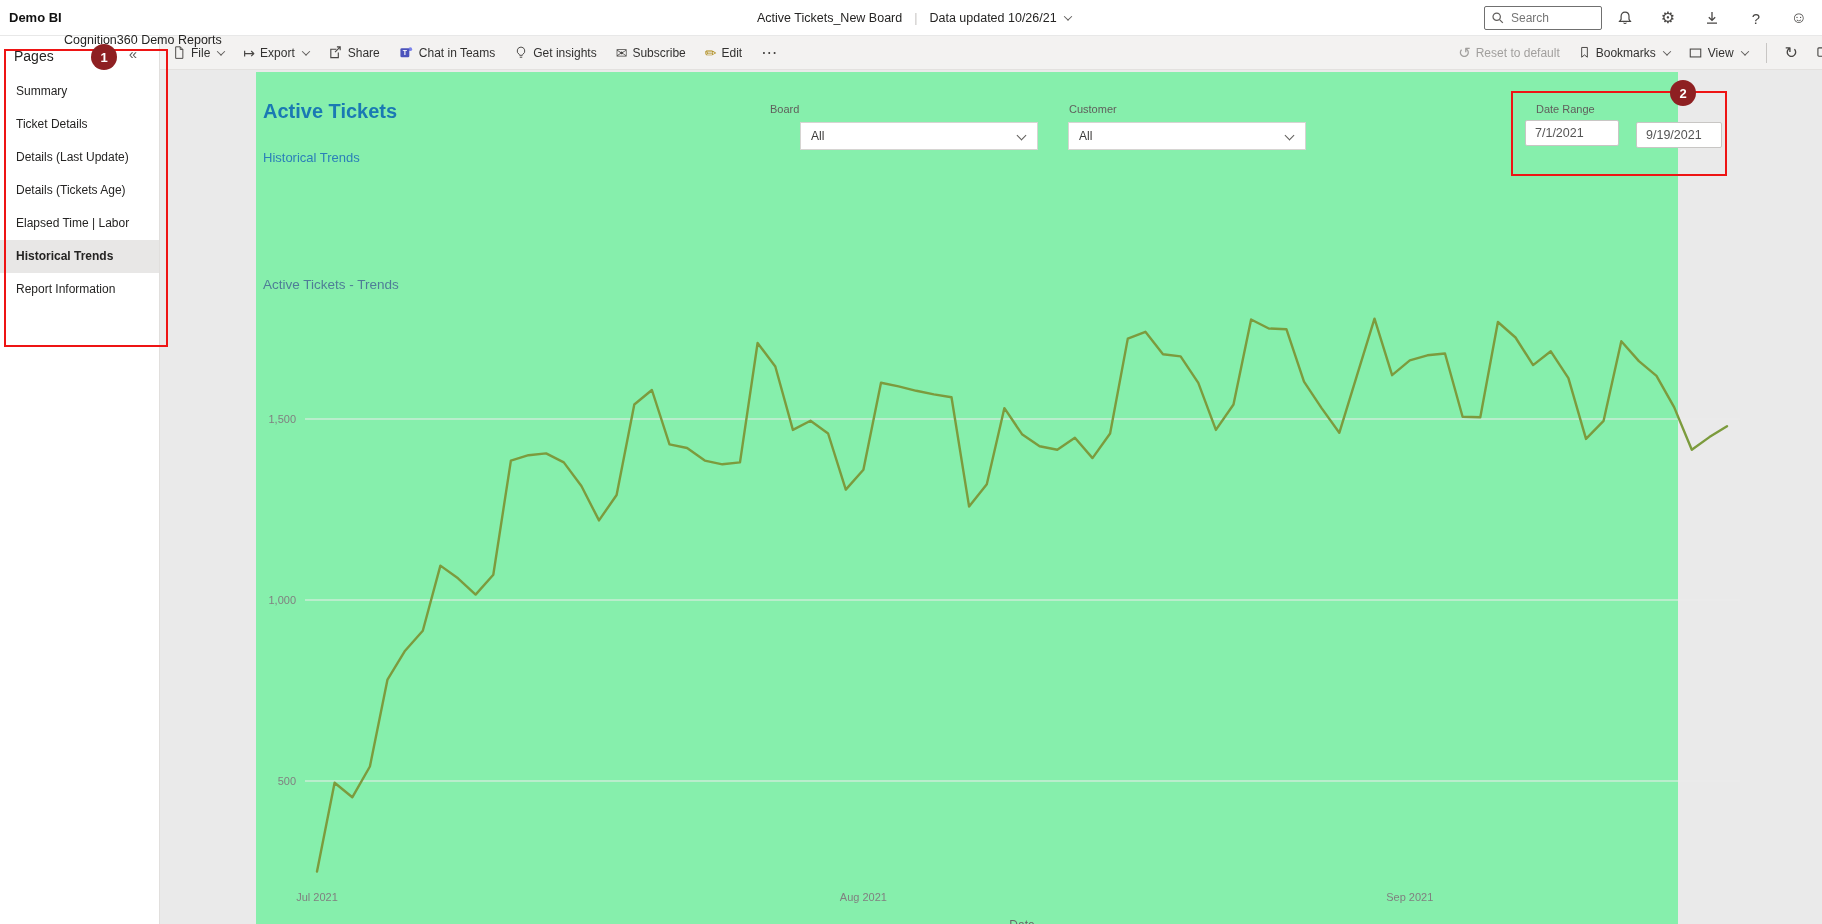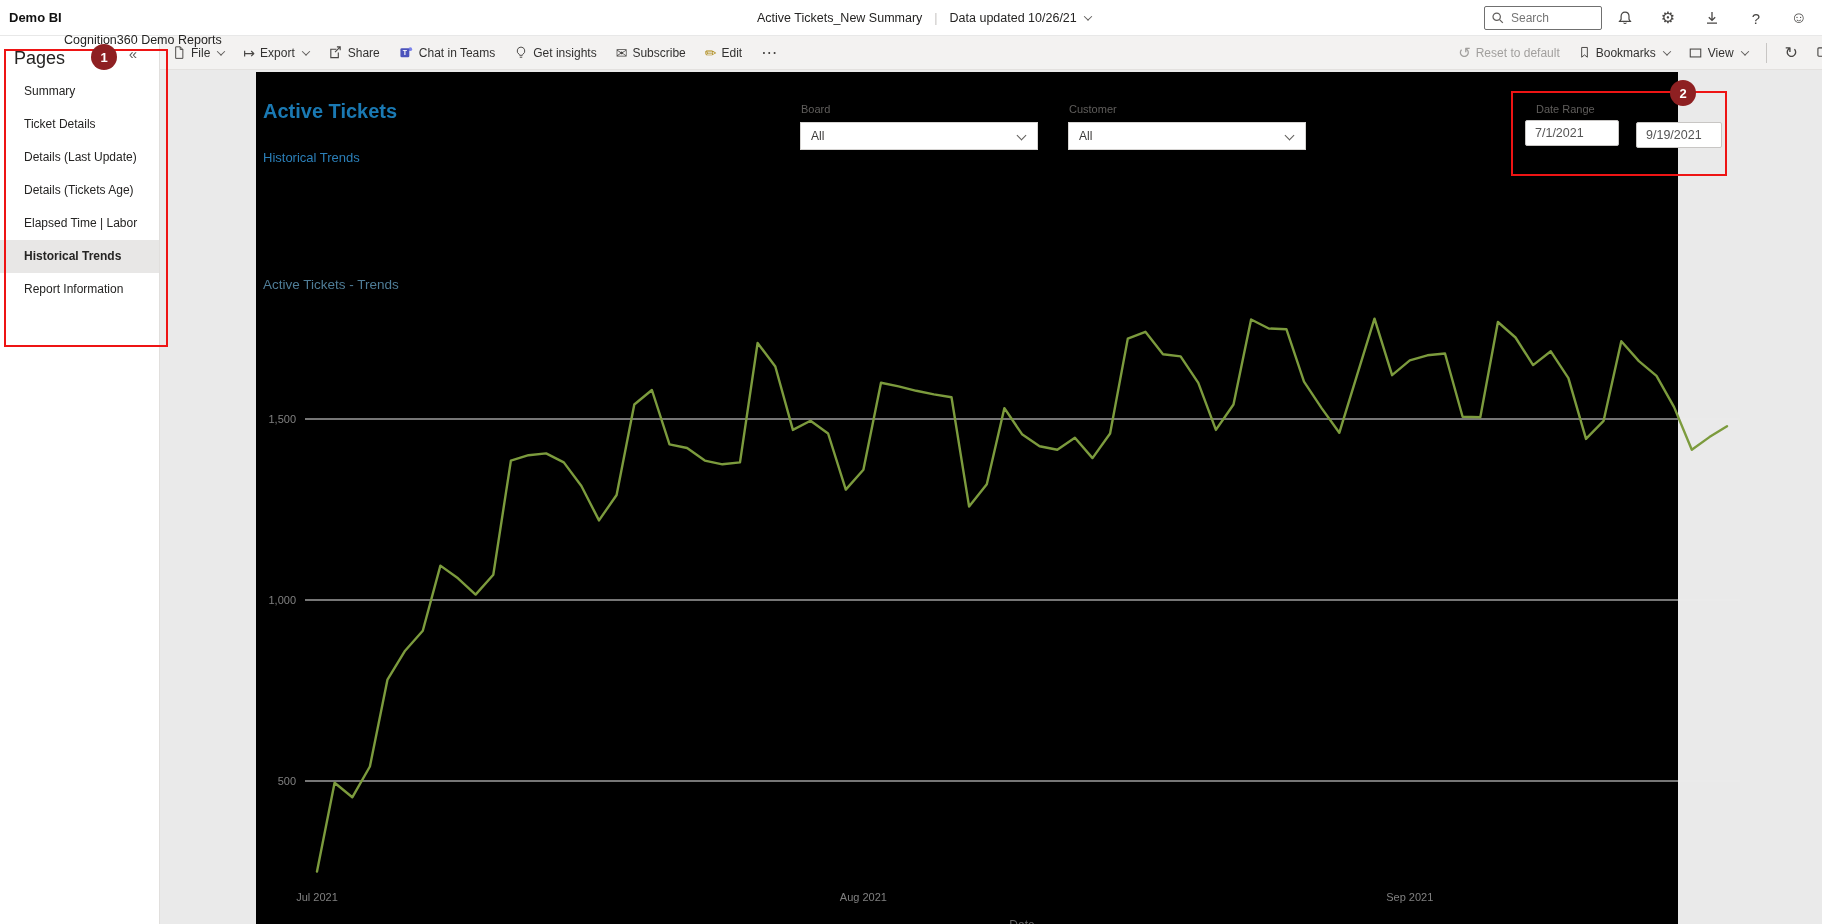--- a/index.html
+++ b/index.html
@@ -35,30 +35,30 @@
   .disabled { color: #a19f9d; }
   .chev { display: inline-block; width: 6px; height: 6px; border-right: 1.4px solid #605e5c;
           border-bottom: 1.4px solid #605e5c; transform: rotate(45deg) translate(-1px,-1px);
           margin-left: 3px; }
   .vdiv { width: 1px; height: 20px; background: #c8c6c4; }
   .glyph { font-size: 14px; color: #484644; line-height: 1; }
 
   
   .sidebar { position: absolute; left: 0; top: 36px; width: 160px; height: 888px;
              background: #fff; border-right: 1px solid #e1dfdd; z-index: 5; }
-  .pages-header { position: absolute; left: 14px; top: 12px; font-size: 18px; color: #252423; }
+  .pages-header { position: absolute; left: 14px; top: 12px; font-size: 14px; color: #252423; }
   .collapse { position: absolute; right: 22px; top: 9px; font-size: 15px; color: #605e5c; cursor: pointer; }
   .page-list { position: absolute; left: 0; top: 39px; width: 100%; }
-  .page-item { height: 33px; line-height: 33px; padding-left: 24px; font-size: 12px;
+  .page-item { height: 33px; line-height: 33px; padding-left: 16px; font-size: 12px;
                color: #252423; cursor: pointer; white-space: nowrap; }
   .page-item.selected { background: #e8e7e6; font-weight: bold; }
 
   
   .page { position: absolute; left: 256px; top: 72px; width: 1422px; height: 852px;
-          background: #000000; z-index: 1; }
+          background: #86efac; z-index: 1; }
   .report-title { position: absolute; left: 7px; top: 28px; font-size: 20px;
                   font-weight: bold; color: #1a79b3; }
   .report-subtitle { position: absolute; left: 7px; top: 78px; font-size: 13px; color: #2b7fb8; }
   .filter-label { position: absolute; font-size: 11px; color: #605e5c; }
   .dropdown { position: absolute; width: 238px; height: 28px; border: 1px solid #d6d4d2;
               background: #fff; font-size: 12px; color: #3b3a39; line-height: 26px;
               padding-left: 10px; cursor: pointer; }
   .dropdown .dd-chev { position: absolute; right: 12px; top: 9px; width: 7px; height: 7px;
               border-right: 1.3px solid #605e5c; border-bottom: 1.3px solid #605e5c;
               transform: rotate(45deg); }
@@ -78,21 +78,21 @@
 </style>
 </head>
 <body>
 
 <div class="screen">
 
   <div class="topbar">
     <div class="brand">Demo BI</div>
     <div class="workspace">Cognition360 Demo Reports</div>
     <div class="tb-center">
-      <span>Active Tickets_New Summary</span>
+      <span>Active Tickets_New Board</span>
       <span class="pipe">|</span>
       <span>Data updated 10/26/21</span>
       <span class="chev" style="margin-left:8px;"></span>
     </div>
     <div class="search-box">
       <svg class="icon" width="14" height="14" viewBox="0 0 16 16">
         <circle cx="6.5" cy="6.5" r="4.2" fill="none" stroke="#605e5c" stroke-width="1.4"></circle>
         <line x1="9.8" y1="9.8" x2="13.5" y2="13.5" stroke="#605e5c" stroke-width="1.4"></line>
       </svg>
       <input placeholder="Search" style="">
@@ -211,21 +211,21 @@
       <div class="page-item">Elapsed Time | Labor</div>
       <div class="page-item selected">Historical Trends</div>
       <div class="page-item">Report Information</div>
     </div>
   </div>
 
   <div class="page">
     <div class="report-title">Active Tickets</div>
     <div class="report-subtitle">Historical Trends</div>
 
-    <div class="filter-label" style="left:545px; top:31px;">Board</div>
+    <div class="filter-label" style="left:514px; top:31px;">Board</div>
     <div class="dropdown" style="left:544px; top:50px;">
       <span>All</span>
       <span class="dd-chev"></span>
     </div>
 
     <div class="filter-label" style="left:813px; top:31px;">Customer</div>
     <div class="dropdown" style="left:812px; top:50px;">
       <span>All</span>
       <span class="dd-chev"></span>
     </div>

